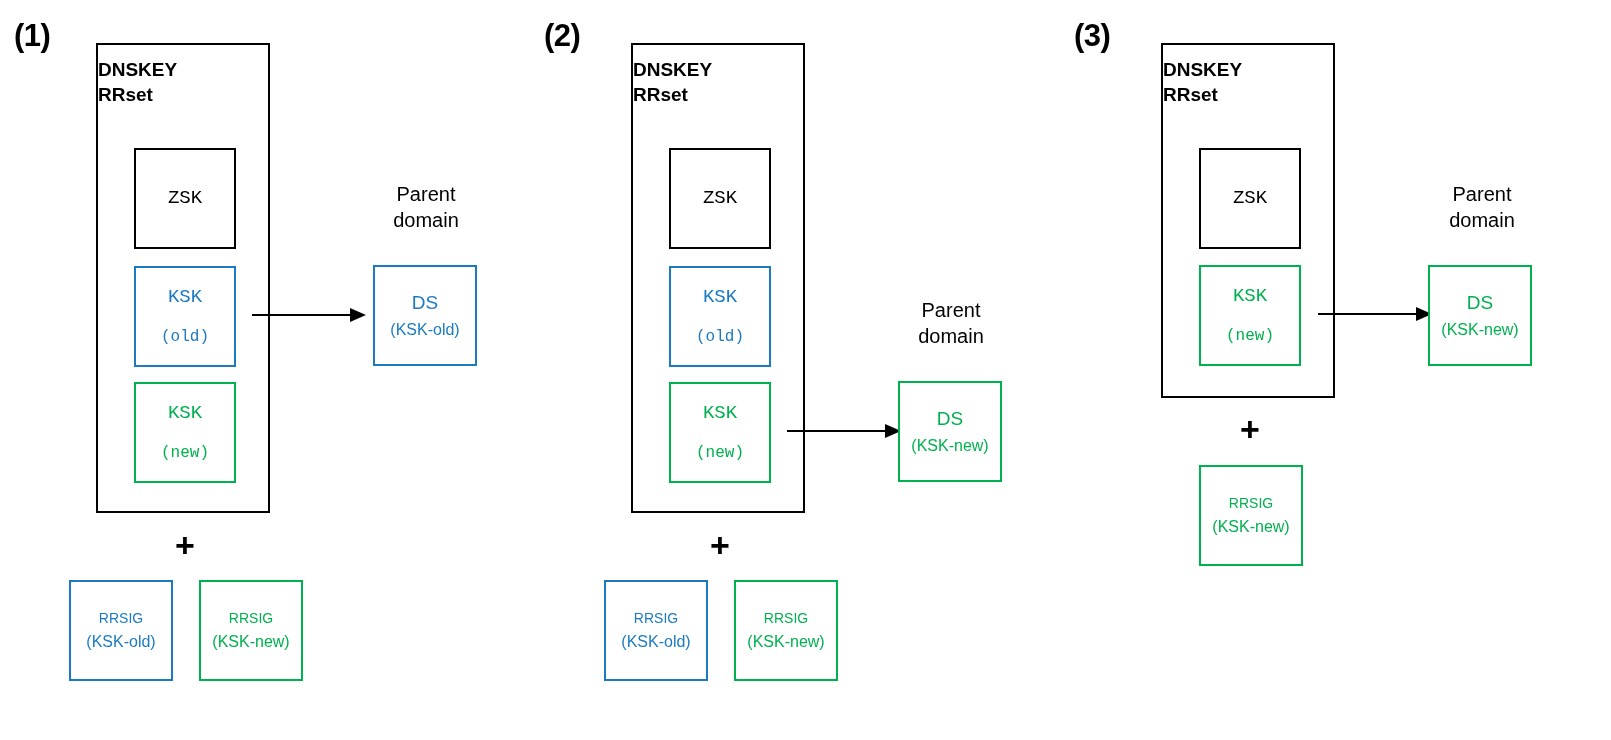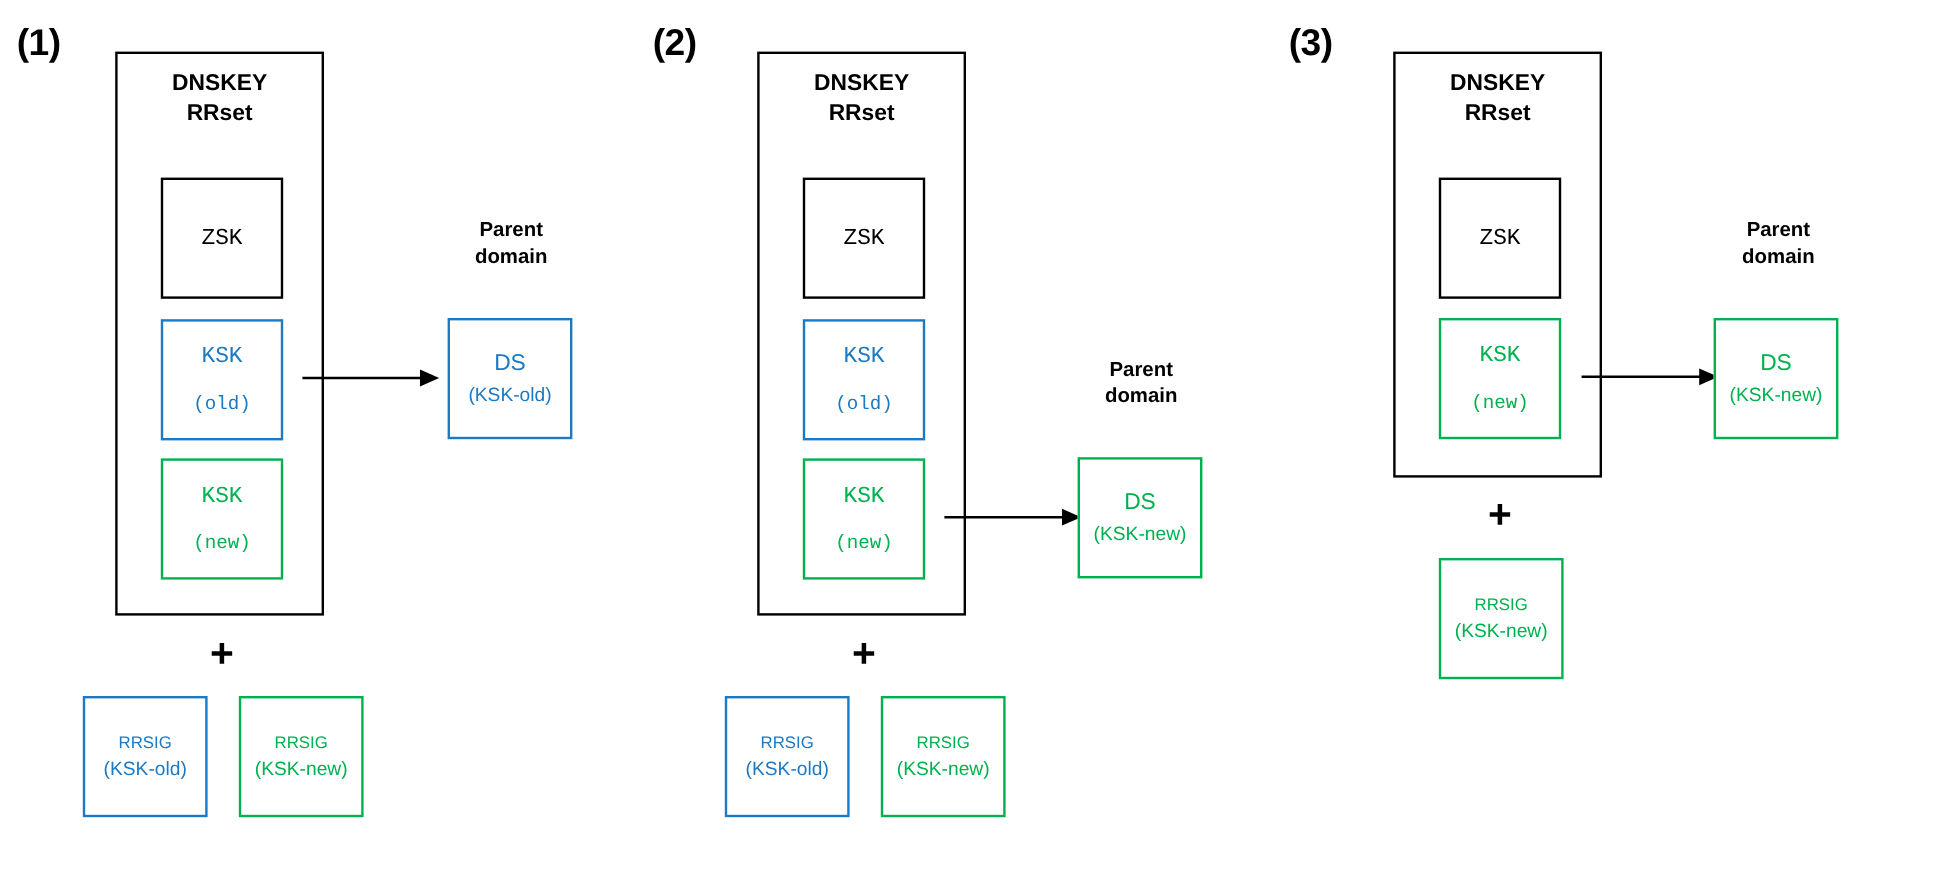--- a/index.html
+++ b/index.html
@@ -42,21 +42,21 @@
     justify-content: center;
   }
   .rrset-box {
     border: 2px solid #000000;
     display: block;
   }
   .rrset-title {
     position: absolute;
     left: 0;
     right: 0;
-    text-align: center;
+    text-align: left;
     font-size: 19px;
     font-weight: bold;
     color: #000000;
     line-height: 1.32;
   }
   .key-box {
     border: 2px solid #000000;
     font-family: Liberation Mono, monospace;
   }
   .key-box.blue  { border-color: #1b7ac2; }
@@ -86,22 +86,22 @@
   .ds-sub {
     font-size: 16px;
     line-height: 1.1;
     margin-top: 7px;
     color: #1b7ac2;
   }
   .ds-box.green .ds-main, .ds-box.green .ds-sub { color: #00b14f; }
   .parent-label {
     position: absolute;
     text-align: center;
-    font-size: 17px;
-    font-weight: bold;
+    font-size: 20px;
+    font-weight: normal;
     color: #000000;
     line-height: 1.32;
   }
   .plus {
     position: absolute;
     font-size: 34px;
     font-weight: bold;
     color: #000000;
     line-height: 1;
     text-align: center;

